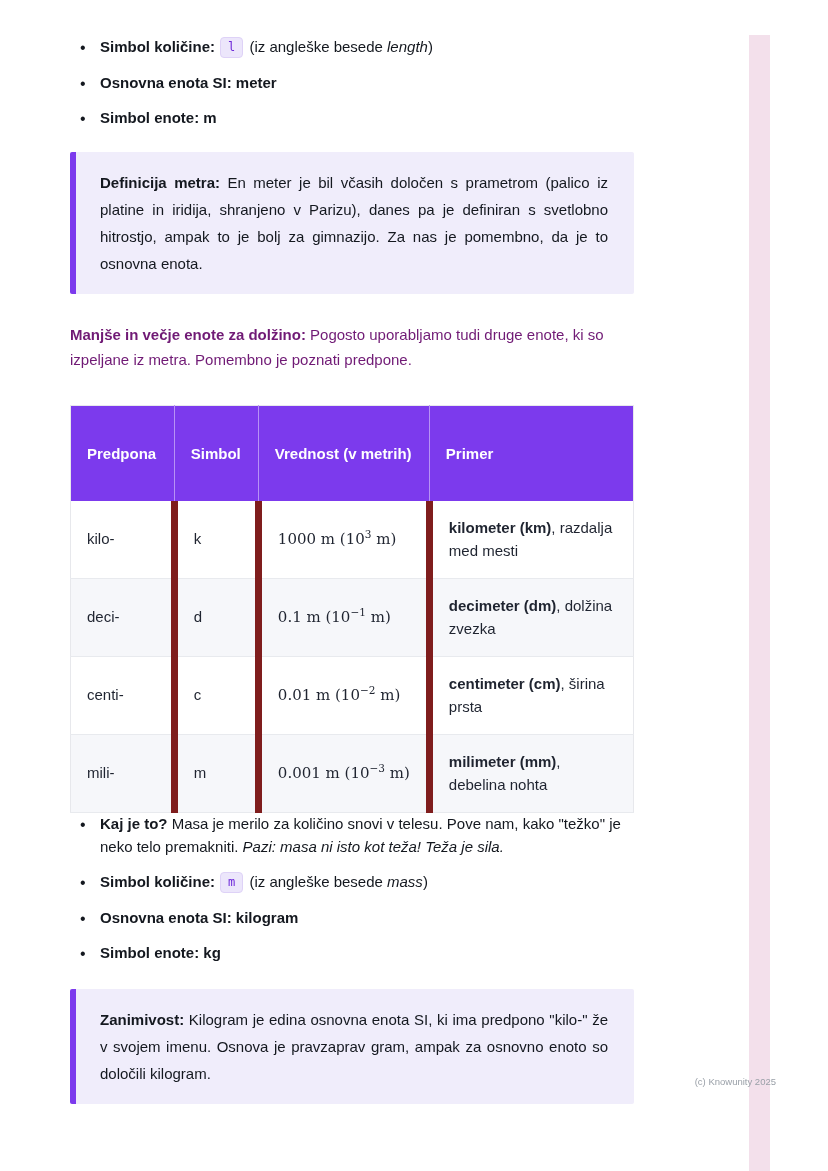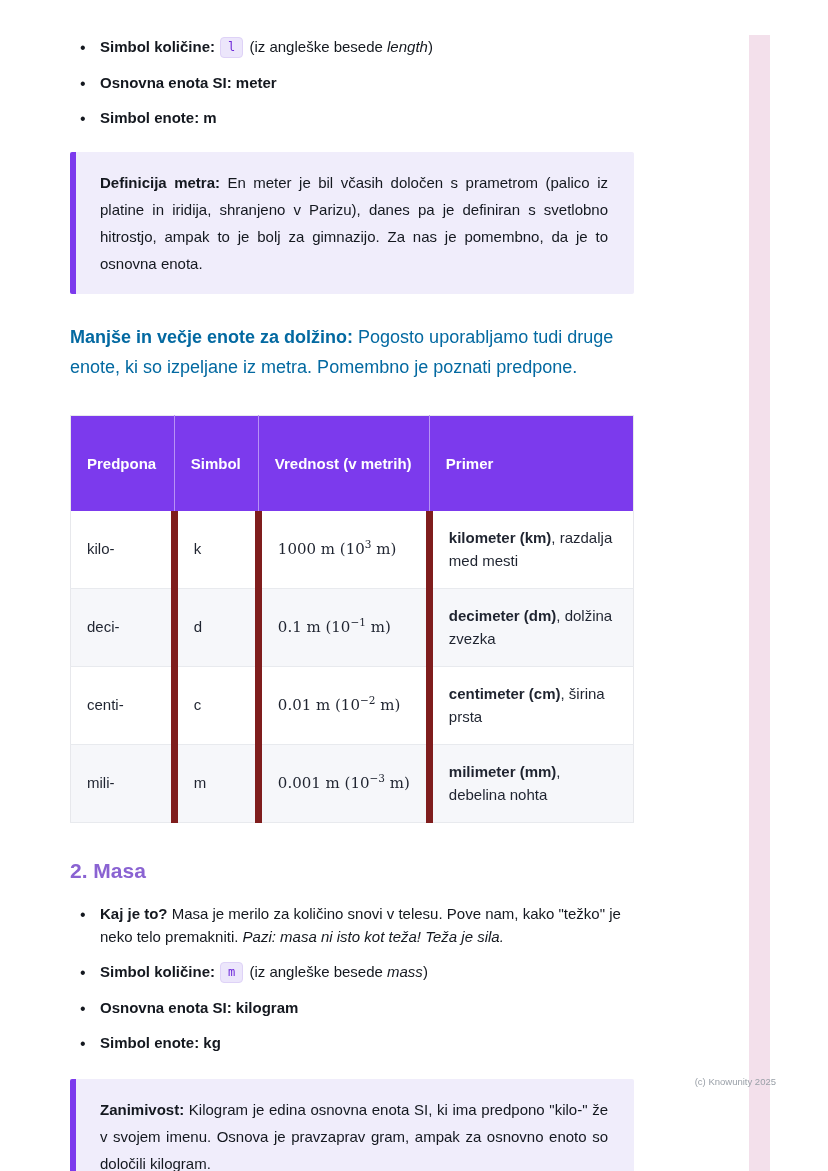--- a/index.html
+++ b/index.html
@@ -49,21 +49,21 @@
     background: #f0edfb;
     border-left: 6px solid #7c3aed;
     border-radius: 2px;
     padding: 17px 26px 17px 24px;
     margin: 22px 0 0 0;
     font-size: 15px; line-height: 1.8;
     text-align: justify; color: #14181f;
   }
   .para {
     margin-top: 28px;
-    font-size: 18px; line-height: 1.7; color: #0369a1;
+    font-size: 15px; line-height: 1.7; color: #701a75;
   }
   
   table.prefix-table {
     width: 100%; border-collapse: collapse;
     margin-top: 32px;
     border: 1px solid #e7e8ec;
   }
   table.prefix-table th {
     background: #7c3aed; color: #ffffff;
     font-weight: 700; font-size: 15px;
@@ -164,21 +164,20 @@
         </tr>
         <tr class="alt">
           <td>mili-</td>
           <td>m</td>
           <td class="math"><span>0.001 m (10</span><sup>−3</sup><span> m)</span></td>
           <td><strong>milimeter (mm)</strong><span>, debelina nohta</span></td>
         </tr>
       </tbody>
     </table>
 
-    <h2 class="section-heading">2. Masa</h2>
 
     <ul class="bullets">
       <li>
         <strong>Kaj je to?</strong><span> Masa je merilo za količino snovi v telesu. Pove nam, kako "težko" je neko telo premakniti. </span><em>Pazi: masa ni isto kot teža! Teža je sila.</em>
       </li>
       <li>
         <strong>Simbol količine:</strong><span class="code-badge">m</span> <span>(iz angleške besede </span><em>mass</em><span>)</span>
       </li>
       <li>
         <strong>Osnovna enota SI: kilogram</strong>

